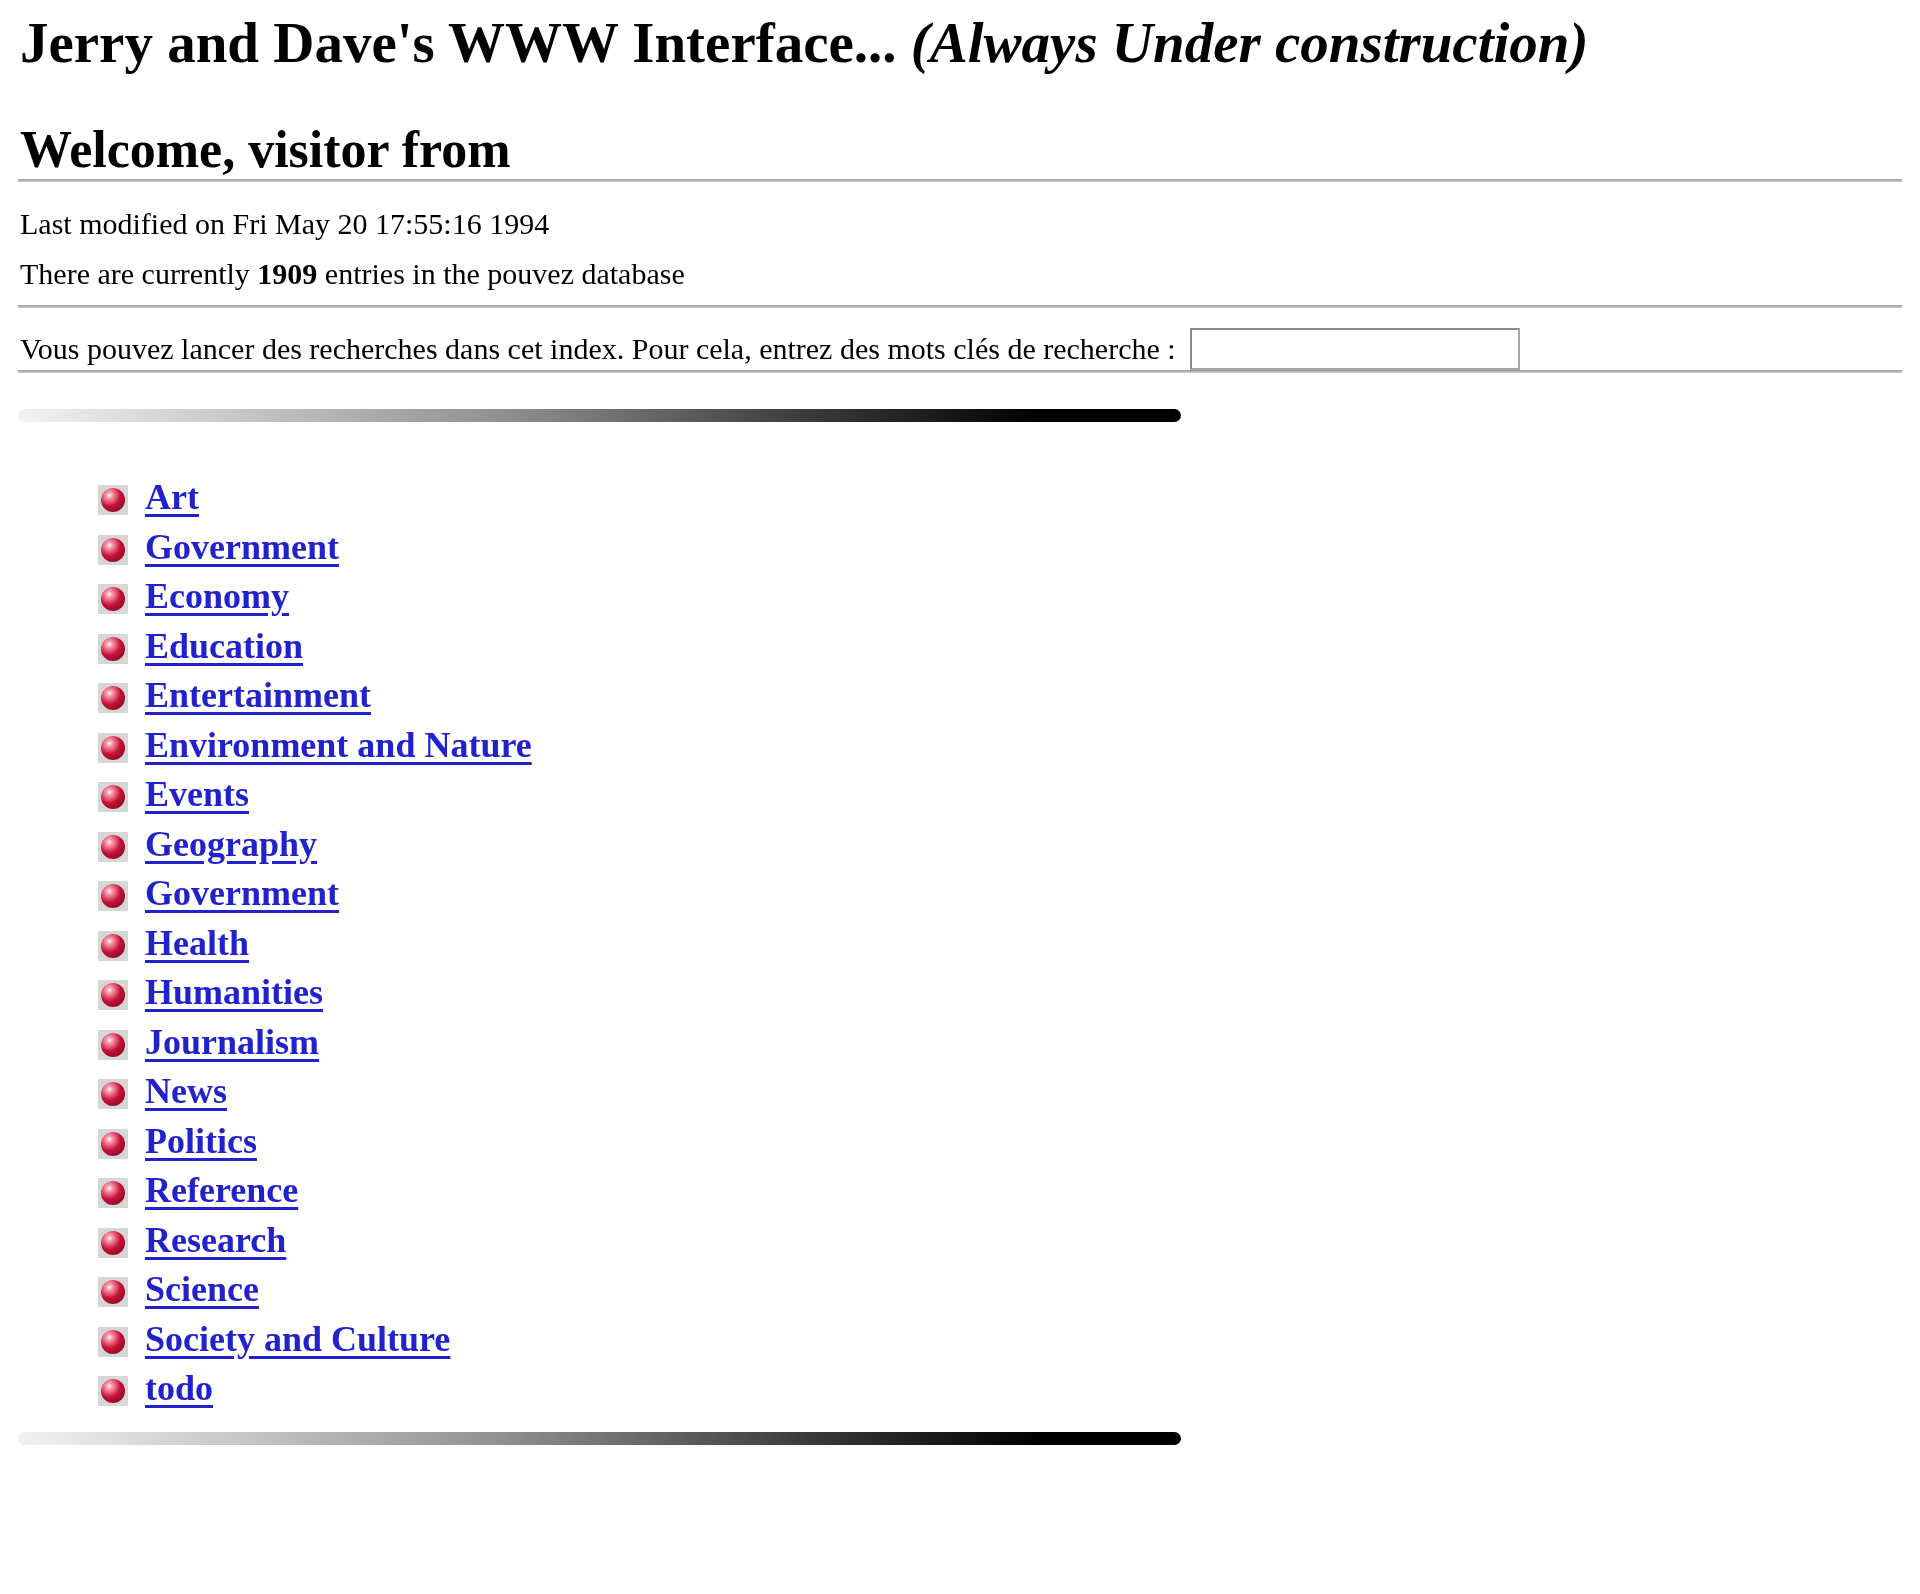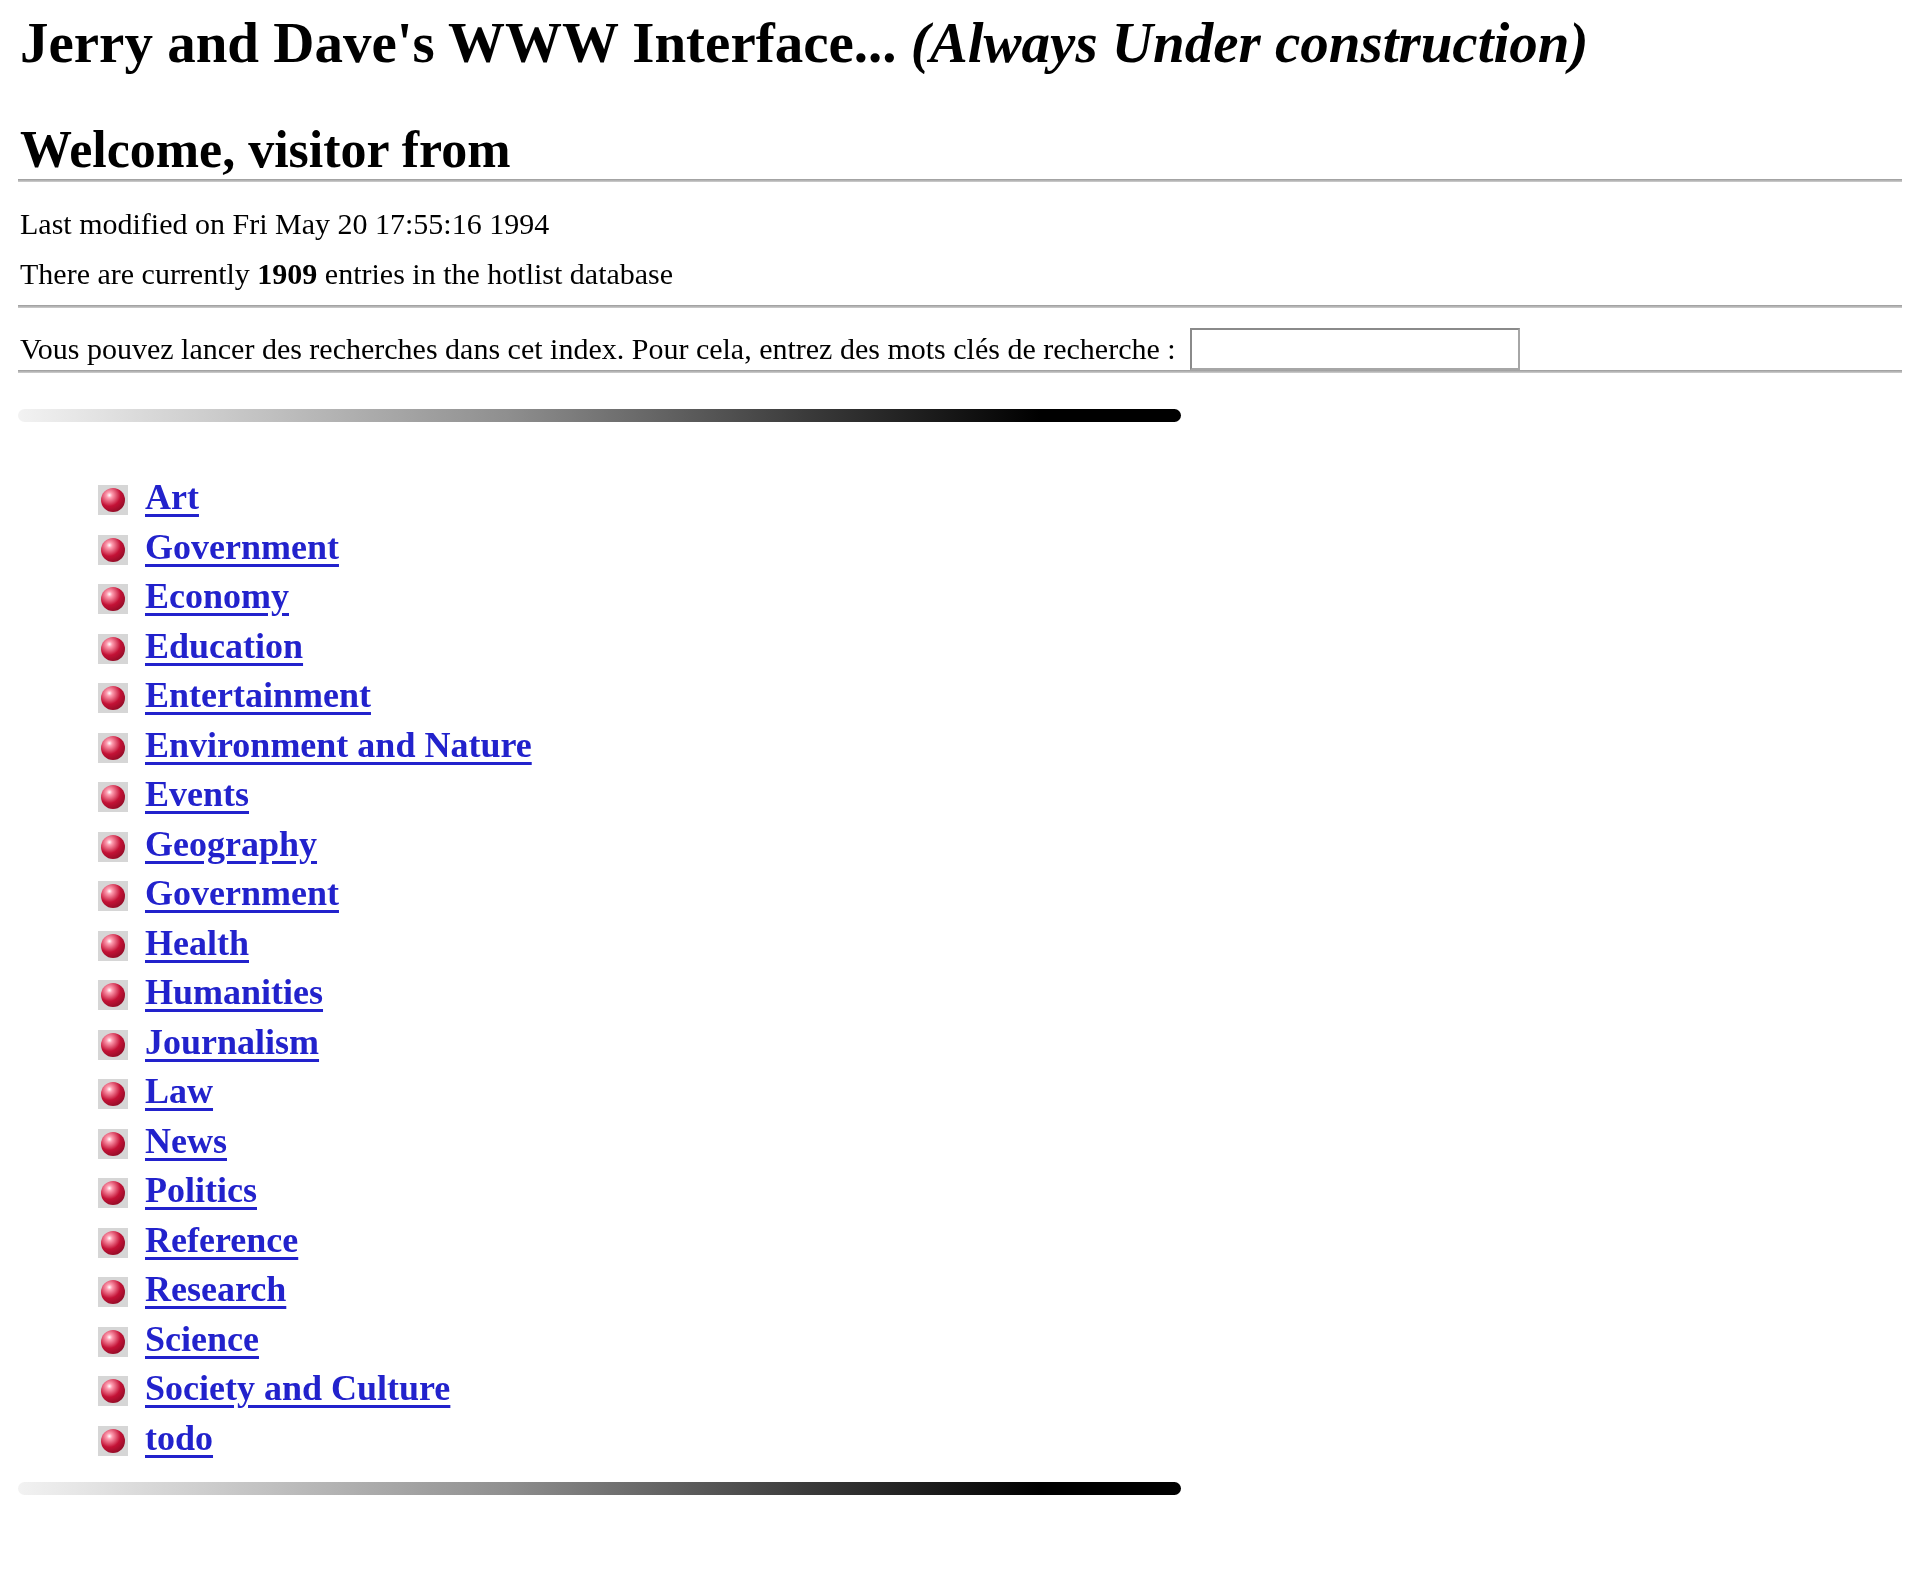--- a/index.html
+++ b/index.html
@@ -126,21 +126,21 @@
 <div class="page">
 
   <h1 class="title"><span>Jerry and Dave's WWW Interface... </span><span class="title-note">(Always Under construction)</span></h1>
 
   <h2 class="welcome">Welcome, visitor from</h2>
 
   <hr class="rule rule-top">
 
   <div class="meta">
     <p>Last modified on Fri May 20 17:55:16 1994</p>
-    <p><span>There are currently </span><span class="count">1909</span><span> entries in the hotlist database</span></p>
+    <p><span>There are currently </span><span class="count">1909</span><span> entries in the pouvez database</span></p>
   </div>
 
   <hr class="rule rule-mid">
 
   <div class="search-row">
     <span>Vous pouvez lancer des recherches dans cet index. Pour cela, entrez des mots clés de recherche :</span>
     <input type="text" value="" style="">
   </div>
 
   <hr class="rule rule-search">
@@ -218,26 +218,20 @@
       <li>
       <span class="ball">
           <span class="sphere"></span>
         </span>
       <a href="#" class="cat-link">Journalism</a>
     </li>
       <li>
       <span class="ball">
           <span class="sphere"></span>
         </span>
-      <a href="#" class="cat-link">Law</a>
-    </li>
-      <li>
-      <span class="ball">
-          <span class="sphere"></span>
-        </span>
       <a href="#" class="cat-link">News</a>
     </li>
       <li>
       <span class="ball">
           <span class="sphere"></span>
         </span>
       <a href="#" class="cat-link">Politics</a>
     </li>
       <li>
       <span class="ball">

